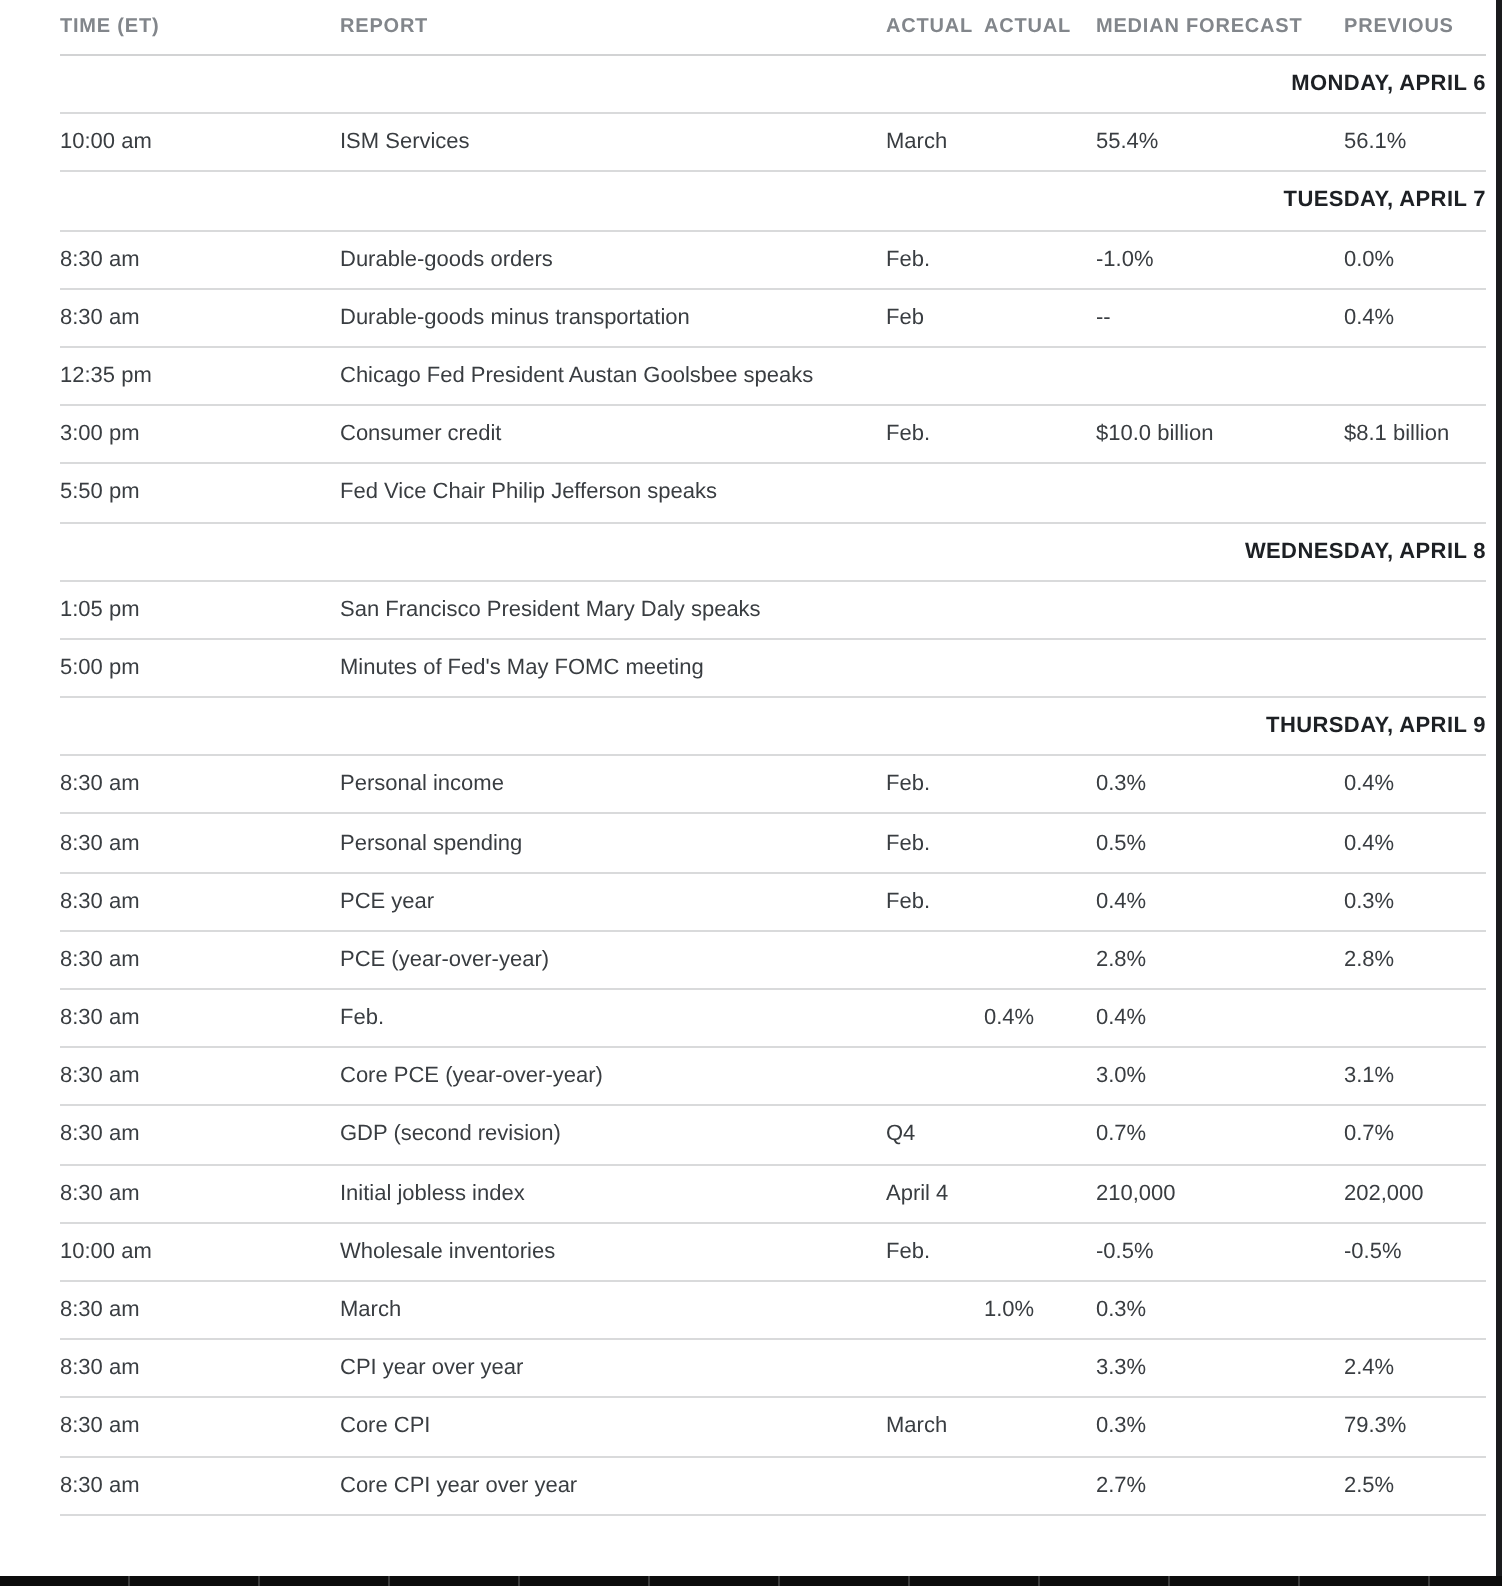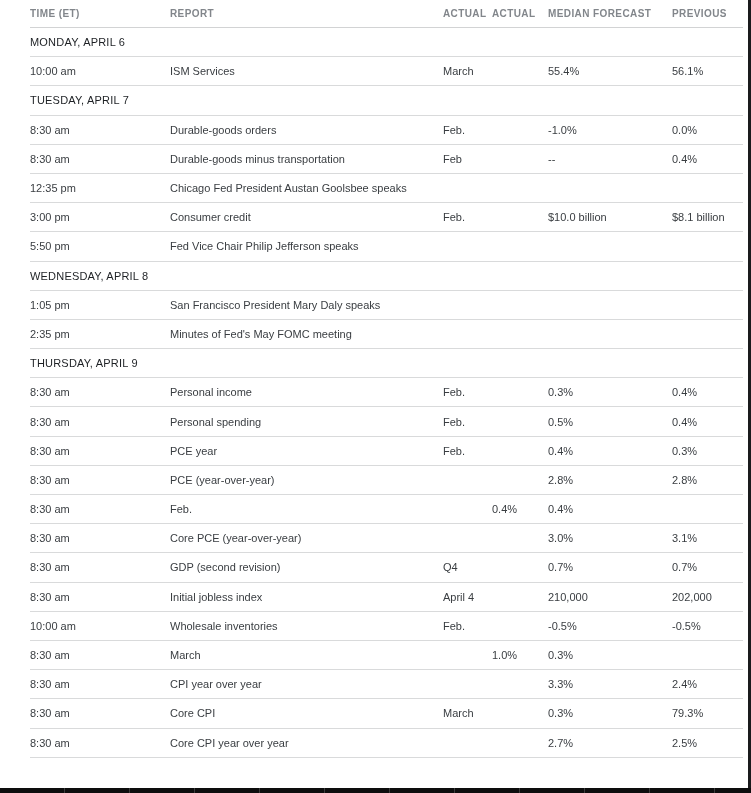--- a/index.html
+++ b/index.html
@@ -41,23 +41,24 @@
     white-space: nowrap;
   }
   .col-header {
     font-size: 10px;
     font-weight: 700;
     color: #82868b;
     letter-spacing: 0.4px;
   }
   .day-label {
     font-size: 11px;
-    font-weight: 400;
+    font-weight: 700;
     color: #1d2024;
     letter-spacing: 0.2px;
+    text-align: right;
   }
   .data-cell {
     font-size: 11px;
     font-weight: 400;
     color: #393d41;
   }
   .right-edge-bar {
     position: absolute;
     top: 0;
     right: 0;
@@ -158,21 +159,21 @@
   <div class="row data-row">
     <div class="cell data-cell">1:05 pm</div>
     <div class="cell data-cell">San Francisco President Mary Daly speaks</div>
     <div class="cell data-cell"></div>
     <div class="cell data-cell"></div>
     <div class="cell data-cell"></div>
     <div class="cell data-cell"></div>
   </div>
 
   <div class="row data-row">
-    <div class="cell data-cell">2:35 pm</div>
+    <div class="cell data-cell">5:00 pm</div>
     <div class="cell data-cell">Minutes of Fed's May FOMC meeting</div>
     <div class="cell data-cell"></div>
     <div class="cell data-cell"></div>
     <div class="cell data-cell"></div>
     <div class="cell data-cell"></div>
   </div>
 
   <div class="row day-row">
     <div class="cell day-label">THURSDAY, APRIL 9</div>
   </div>

